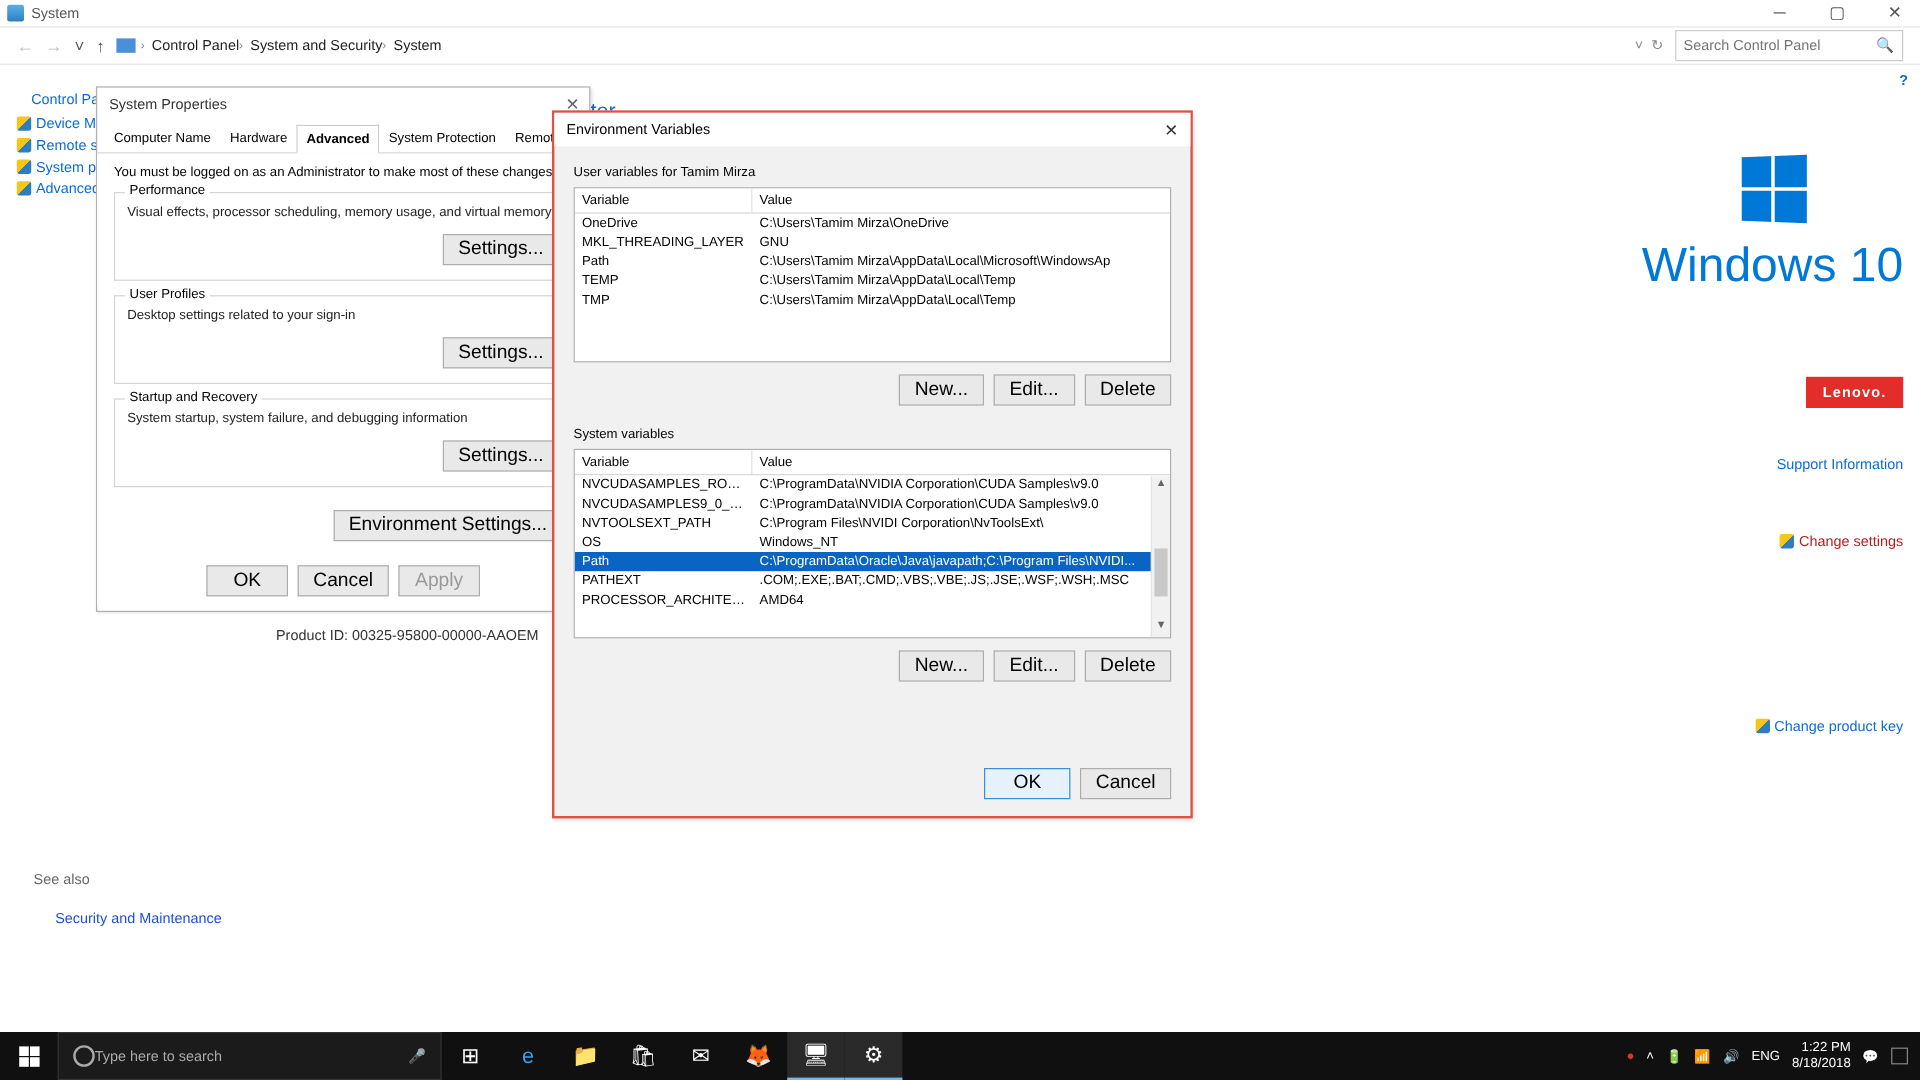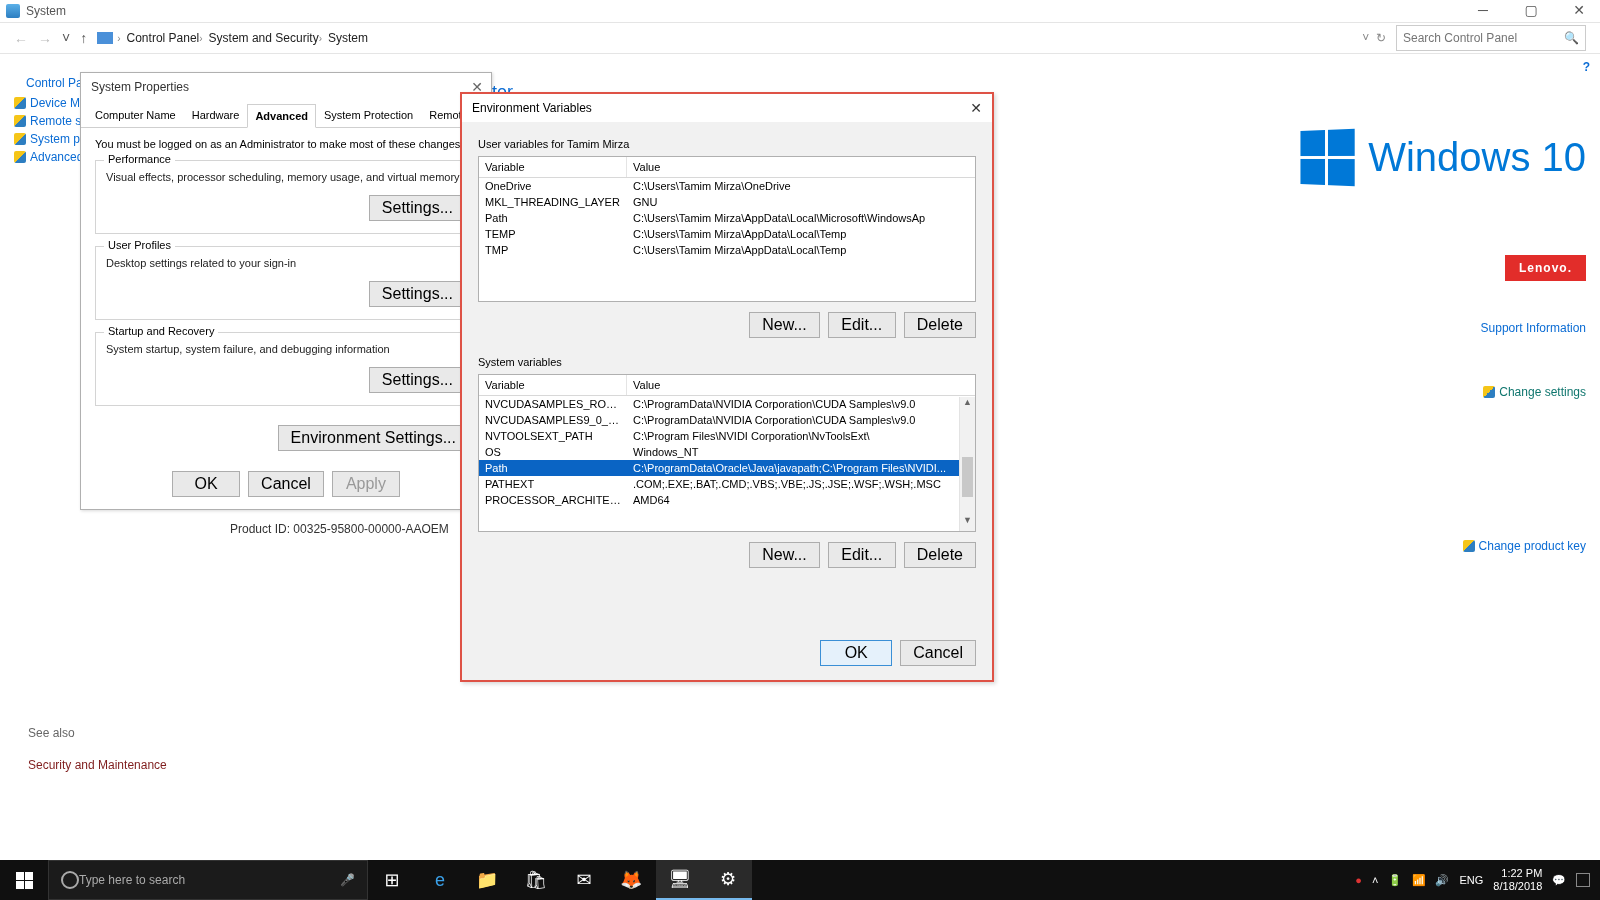--- a/index.html
+++ b/index.html
@@ -25,34 +25,34 @@
 .helpicon { color: #0b6cd4; margin-left: 8px; font-weight: bold; }
 
 
 .leftlinks { position: absolute; left: 6px; top: 70px; width: 160px; }
 .leftlinks .hd { color: #0b6cd4; font-size: 12px; margin: 6px 0 6px 20px; }
 .linkrow { display: flex; align-items: center; gap: 4px; margin: 4px 0 4px 8px; font-size: 12px; color: #0b6cd4; }
 .shield { width: 12px; height: 12px; background: linear-gradient(135deg,#f5c518 50%,#2d7ec1 50%); border-radius: 2px; }
 
 
 .brandpanel { position: absolute; right: 14px; top: 130px; text-align: right; }
-.winlogo { display: flex; align-items: center; justify-content: center; gap: 14px; }
+.winlogo { display: flex; align-items: center; justify-content: center; gap: 14px; flex-direction: column; }
 .winlogo .sq { display: grid; grid-template-columns: 26px 26px; grid-template-rows: 26px 26px; gap: 3px; transform: perspective(120px) rotateY(-10deg); }
 .winlogo .sq div { background: #0078d7; }
 .wintext { color: #0078d7; font-size: 40px; font-weight: 300; }
 .lenovo { background: #e22d2a; color: #fff; font-weight: bold; padding: 6px 14px; display: inline-block; margin-top: 70px; letter-spacing: 1px; }
 .bluelink { color: #0b6cd4; font-size: 12px; margin-top: 40px; display: block; }
 .linkwithshield { display: flex; align-items: center; gap: 4px; justify-content: flex-end; margin-top: 50px; }
 
 
 .prodid { position: absolute; left: 230px; top: 522px; font-size: 12px; color: #333; }
 
 
 .seealso { position: absolute; left: 28px; top: 726px; font-size: 12px; color: #666; }
-.seealso .lnk { color: #7f1d1d; margin-top: 18px; display: block; }
+.seealso .lnk { color: #1d4ed8; margin-top: 18px; display: block; margin-left: 18px; }
 
 
 .dlg-sysprop { position: absolute; left: 80px; top: 72px; width: 412px; height: 438px; background: #fff; border: 1px solid #b0b0b0; box-shadow: 1px 1px 3px rgba(0,0,0,0.15); }
 .dlg-sysprop .titlebar { height: 28px; display: flex; align-items: center; padding: 0 10px; font-size: 12px; color: #333; }
 .dlg-sysprop .closex { position: absolute; right: 8px; top: 6px; color: #666; font-size: 14px; }
 .dlg-sysprop .tabs { display: flex; border-bottom: 1px solid #cfcfcf; padding: 0 6px; margin-top: 2px; }
 .dlg-sysprop .tab { padding: 5px 7px; font-size: 11px; border: 1px solid transparent; }
 .dlg-sysprop .tab.active { border: 1px solid #cfcfcf; border-bottom: 1px solid #fff; background: #fff; position: relative; top: 1px; font-weight: bold; }
 .dlg-sysprop .body { background: #fff; padding: 10px 14px; height: calc(100% - 60px); border-top: none; }
 .dlg-sysprop .note { font-size: 11px; margin-bottom: 10px; }
@@ -175,21 +175,21 @@
         <div></div>
         <div></div>
         <div></div>
       </div>
     <div class="wintext">Windows 10</div>
   </div>
   <div class="lenovo">Lenovo.</div>
   <a class="bluelink">Support Information</a>
   <div class="linkwithshield">
       <span class="shield"></span>
-      <span style="color:#0f766e">Change settings</span>
+      <span style="color:#b91c1c">Change settings</span>
     </div>
   <div class="linkwithshield" style="margin-top:140px">
       <span class="shield"></span>
       <span style="color:#0b6cd4">Change product key</span>
     </div>
 </div>
 
 <div class="prodid">Product ID: 00325-95800-00000-AAOEM</div>
 
 <div class="seealso">

